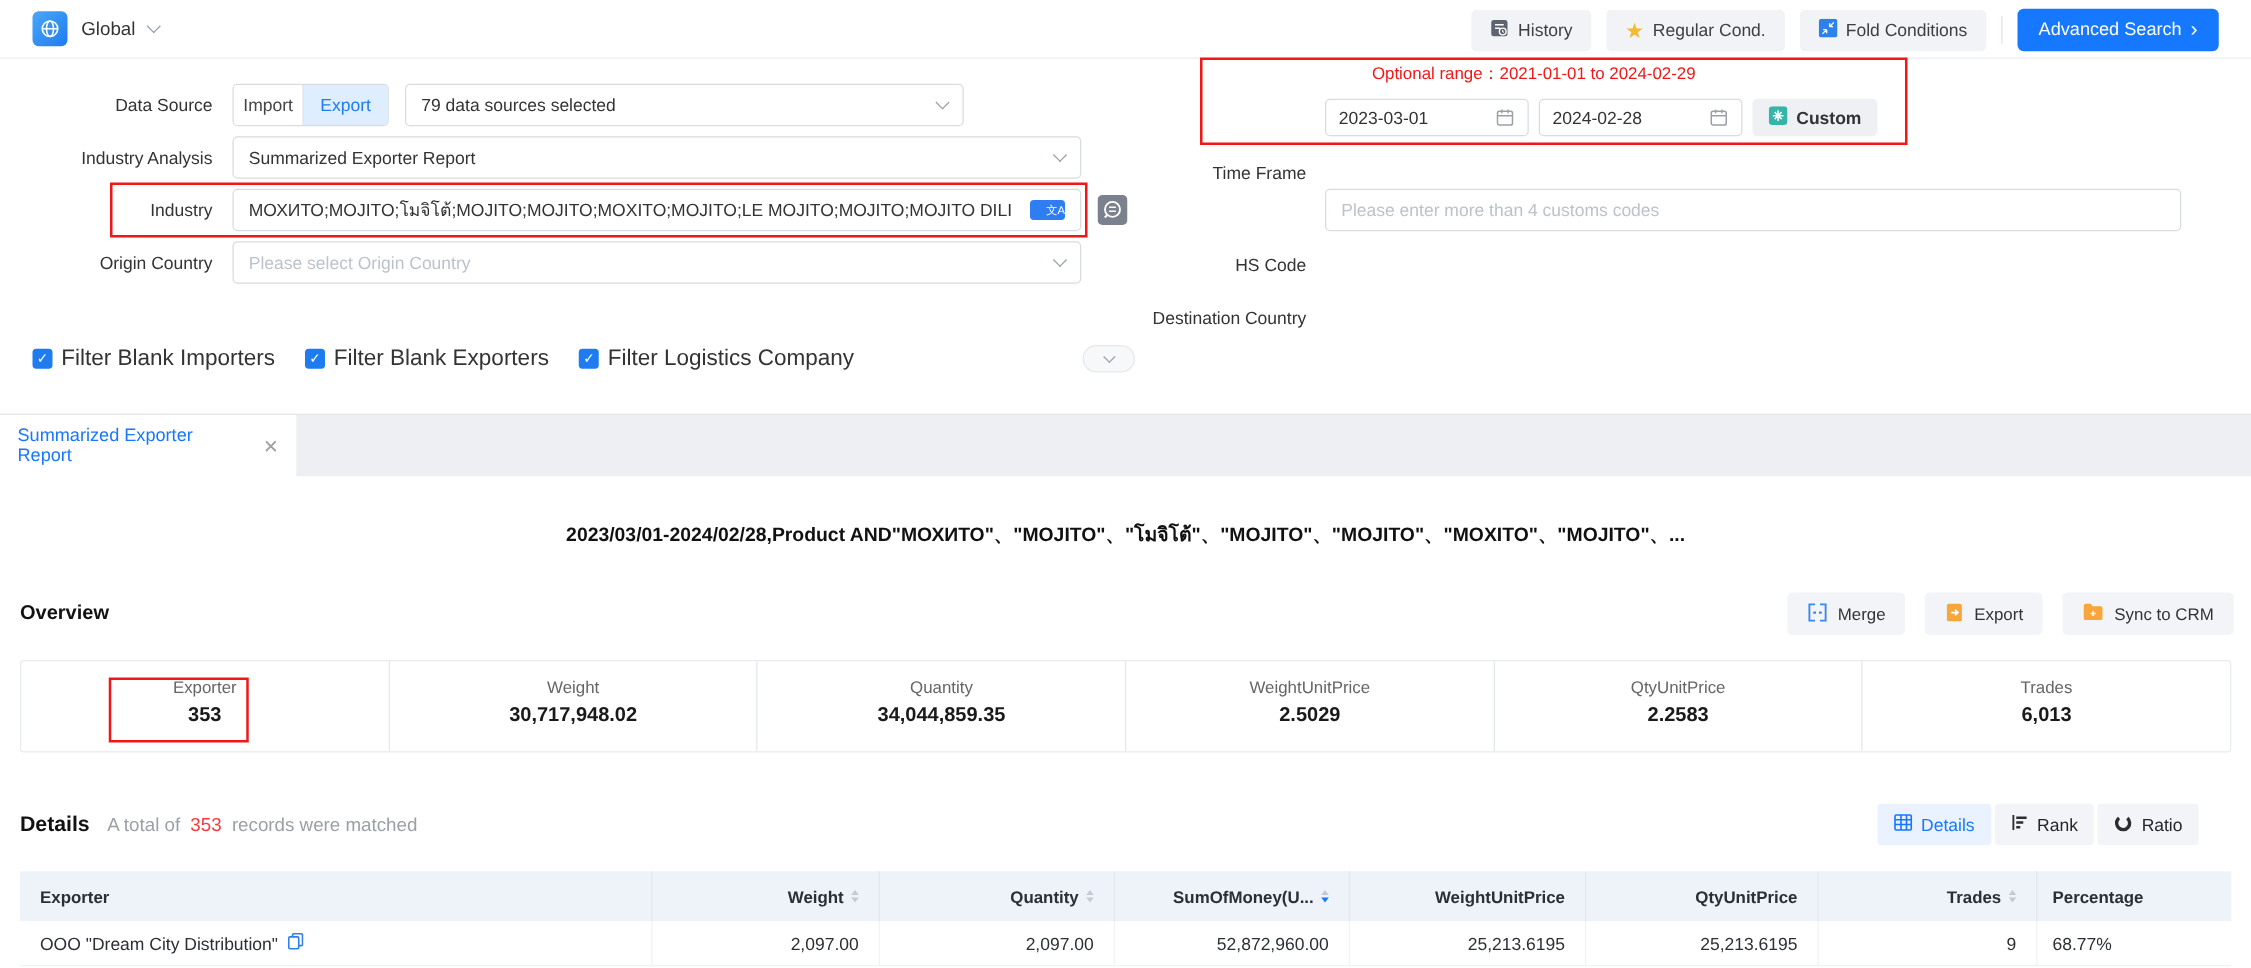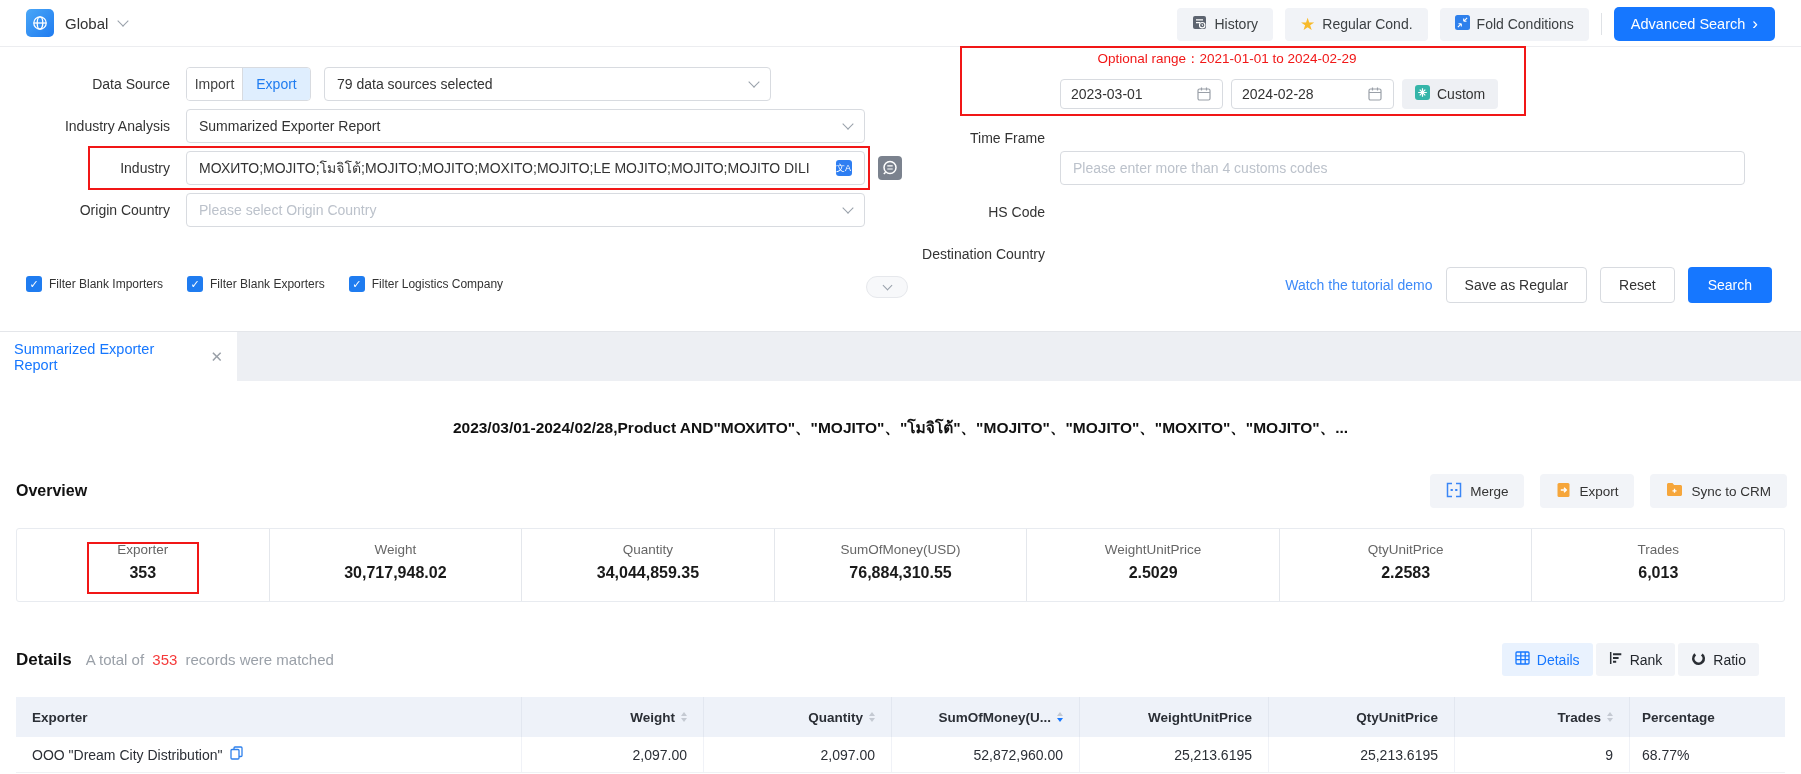--- a/index.html
+++ b/index.html
@@ -26,29 +26,29 @@
   .rlabel { position:absolute; left:875px; width:170px; height:34px; line-height:34px; text-align:right; font-size:14px; color:#333;margin-top:44px; }
   .input, .select { position:absolute; height:34px; border:1px solid #d8dbe0; border-radius:4px; background:#fff; display:flex; align-items:center; padding:0 12px; font-size:14px; color:#333; overflow:hidden; white-space:nowrap; }
   .ph { color:#bcc2cb; }
   .select .chev, .input .chev { margin-left:auto; flex:none; }
   .seg { position:absolute; left:186px; top:67px; height:34px; display:flex; border:1px solid #d8dbe0; border-radius:4px; overflow:hidden; }
   .seg > div { height:100%; display:flex; align-items:center; justify-content:center; font-size:14px; cursor:pointer; }
   .seg-import { width:56px; background:#fff; color:#444; border-right:1px solid #d8dbe0; }
   .seg-export { width:67px; background:#dfeefe; color:#1f7cf0; }
   .dateinput { height:30px; width:163px; border:1px solid #d8dbe0; border-radius:4px; background:#fff; display:flex; align-items:center; padding:0 10px; font-size:14px; color:#333; }
   .dateinput svg { margin-left:auto; }
-  .btn-custom { height:30px; padding:0 13px; background:#eef0f4; border:none; border-radius:4px; display:flex; align-items:center; gap:7px; font-size:14px; color:#333; font-family:inherit; cursor:pointer; }
+  .btn-custom { height:30px; padding:0 13px; background:#eef0f4; border:none; border-radius:4px; display:flex; align-items:center; gap:7px; font-size:14px; color:#333; font-family:inherit; cursor:pointer;font-weight:bold; }
   .optrange { position:absolute; left:1060px; top:50px; width:334px; text-align:center; font-size:13.5px; color:#f11717; white-space:nowrap; }
   .redbox { position:absolute; border:2px solid #f11717; pointer-events:none; z-index:6; }
-  .trans { width:16px; height:16px; background:#2e7ef2; border-radius:3px; color:#fff; font-size:9px; line-height:16px; text-align:left; flex:none; margin-left:auto; }
+  .trans { width:28px; height:16px; background:#2e7ef2; border-radius:3px; color:#fff; font-size:9px; line-height:16px; text-align:right; flex:none; margin-left:auto; }
   .checkrow { position:absolute; left:26px; top:276px; display:flex; align-items:center; gap:24px; }
   .ckitem { display:flex; align-items:center; gap:7px; cursor:pointer; }
   .cb { width:16px; height:16px; border-radius:3px; background:#1f7cf0; position:relative; flex:none; }
   .cb::after { content:"✓"; position:absolute; left:0; top:0; width:16px; height:16px; color:#fff; font-size:11px; line-height:16px; text-align:center; font-weight:bold; }
-  .cklabel { font-size:12px; color:#333;text-align:right; }
+  .cklabel { font-size:18px; color:#333;text-align:right; }
   .pill { position:absolute; left:866px; top:276px; width:42px; height:22px; background:#f7f8fa; border:1px solid #e6e8ec; border-radius:11px; display:flex; align-items:center; justify-content:center; cursor:pointer; }
   .pill .chev { width:7px; height:7px; margin-top:-3px; }
   .form-actions { position:absolute; right:29px; top:267px; display:flex; align-items:center; gap:13px; }
   .link { color:#3d8af8; font-size:14px; cursor:pointer; }
   .btn-outline { height:36px; padding:0 18px; background:#fff; border:1px solid #d8dbe0; border-radius:4px; font-size:14px; color:#333; font-family:inherit; cursor:pointer; }
   .btn-primary { height:36px; padding:0 20px; background:#1677ff; border:none; border-radius:4px; font-size:14px; color:#fff; font-family:inherit; cursor:pointer; }
   .auxicon { position:absolute; left:878px; top:156px; cursor:pointer; }
 
   
   .tabbar { position:absolute; left:0; top:331px; width:1801px; height:50px; background:#edeff3; border-top:1px solid #e4e6ea; }
@@ -226,26 +226,20 @@
     </div>
     <div class="ckitem">
       <span class="cb"></span>
       <span class="cklabel">Filter Logistics Company</span>
     </div>
   </div>
   <div class="pill">
     <span class="chev"></span>
   </div>
 
-  <div class="form-actions">
-    <span class="link">Watch the tutorial demo</span>
-    <button class="btn-outline">Save as Regular</button>
-    <button class="btn-outline">Reset</button>
-    <button class="btn-primary">Search</button>
-  </div>
 
   <div class="tabbar">
     <div class="tab">
       <span class="tab-label">Summarized Exporter Report</span>
       <span class="tab-close">✕</span>
     </div>
   </div>
 
   <div class="query">2023/03/01-2024/02/28,Product AND"МОХИТО"、"MOJITO"、"โมจิโต้"、"MOJITO"、"MOJITO"、"MOXITO"、"MOJITO"、...</div>
 
@@ -285,24 +279,20 @@
       <div class="stat-label">Exporter</div>
       <div class="stat-value">353</div>
     </div>
     <div class="stat">
       <div class="stat-label">Weight</div>
       <div class="stat-value">30,717,948.02</div>
     </div>
     <div class="stat">
       <div class="stat-label">Quantity</div>
       <div class="stat-value">34,044,859.35</div>
-    </div>
-    <div class="stat">
-      <div class="stat-label">SumOfMoney(USD)</div>
-      <div class="stat-value">76,884,310.55</div>
     </div>
     <div class="stat">
       <div class="stat-label">WeightUnitPrice</div>
       <div class="stat-value">2.5029</div>
     </div>
     <div class="stat">
       <div class="stat-label">QtyUnitPrice</div>
       <div class="stat-value">2.2583</div>
     </div>
     <div class="stat">

